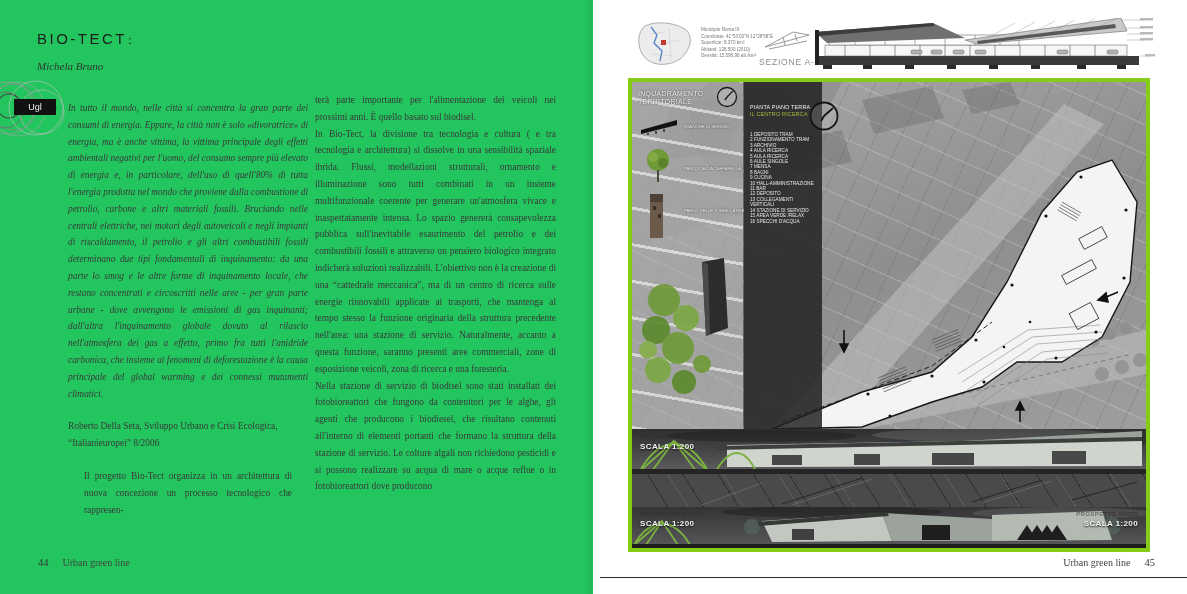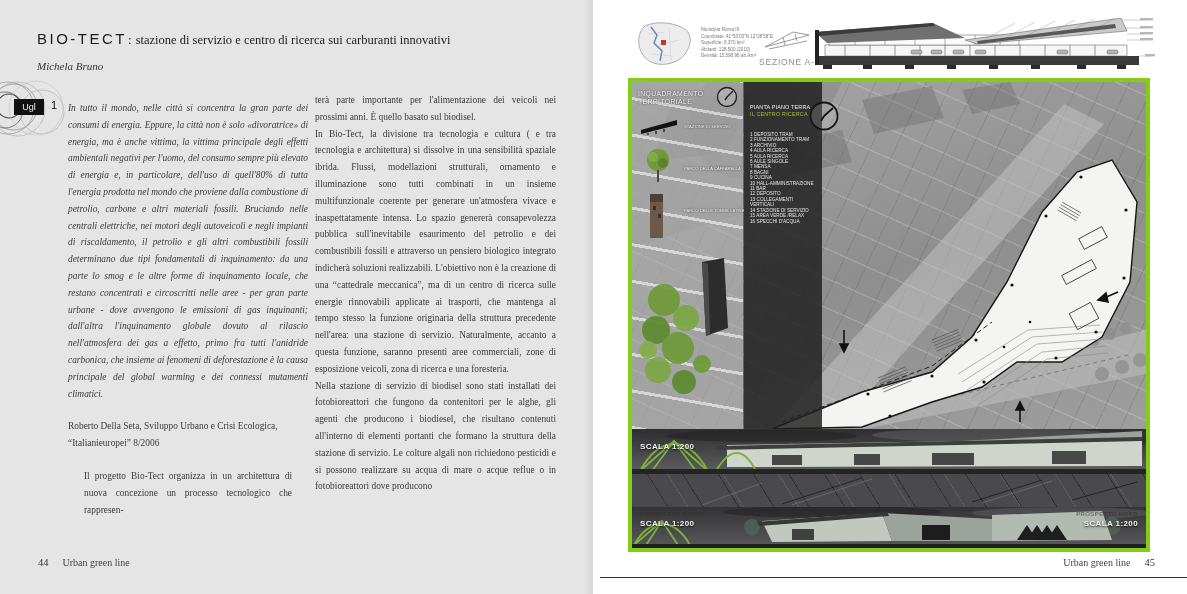--- a/index.html
+++ b/index.html
@@ -1,26 +1,26 @@
 <!DOCTYPE html>
 <html><head>
 <meta charset="utf-8">
 <style>
   html,body{margin:0;padding:0;background:#fff;}
   #canvas{position:relative;width:1187px;height:594px;background:#fdfdfd;overflow:hidden;
           font-family:"Liberation Serif",serif;color:#2b2b2b;}
   .abs{position:absolute;}
   
-  #page-left{left:0;top:0;width:593px;height:594px;background:#e5e5e5;}
+  #page-left{left:0;top:0;width:593px;height:594px;background:#22c55e;}
   .title-row{left:37px;top:30px;display:flex;align-items:baseline;white-space:nowrap;}
   .title-main{font-family:"Liberation Sans",sans-serif;font-size:15px;font-weight:400;letter-spacing:2.5px;color:#1c1c1c;}
   .title-sep{font-size:13px;margin:0 4px 0 1px;color:#1c1c1c;}
   .title-sub{font-size:12.5px;color:#222;}
   .author{left:37px;top:60px;font-style:italic;font-size:11px;color:#333;}
-  .badge-box{left:14px;top:99px;width:30px;height:16px;background:#111;color:#eee;
+  .badge-box{left:14px;top:99px;width:42px;height:16px;background:#111;color:#eee;
              font-family:"Liberation Sans",sans-serif;font-size:9px;line-height:16px;text-align:center;}
   .badge-num{left:51px;top:99px;font-family:"Liberation Sans",sans-serif;font-size:11px;color:#111;}
   .bodycol{font-size:9.4px;line-height:16.8px;text-align:justify;color:#3a3a3a;}
   #col1{left:68px;top:100px;width:240px;}
   #col2{left:315px;top:92px;width:241px;}
   .quote{font-style:italic;margin:0 0 16px 0;}
   .attrib{margin:0 0 15px 0;}
   .pre{white-space:pre-line;}
   .footer{top:557px;font-size:10px;color:#444;display:flex;gap:14px;align-items:center;}
   #footer-left{left:38px;}
@@ -67,21 +67,20 @@
 </head>
 <body>
 
 <div id="canvas">
 
   <div id="page-left" class="abs">
 
     <div class="abs title-row">
       <span class="title-main">BIO-TECT</span>
       <span class="title-sep">:</span>
-      <span class="title-sub">stazione di servizio e centro di ricerca sui carburanti innovativi</span>
     </div>
     <div class="abs author">Michela Bruno</div>
 
     <svg class="abs" style="left:0;top:78px" width="70" height="62" viewBox="0 0 70 62">
       <g fill="none">
         <circle cx="8" cy="30" r="26" stroke="#9a9a9a" stroke-width=".8"></circle>
         <circle cx="14" cy="29" r="23" stroke="#8a8a8a" stroke-width=".7"></circle>
         <circle cx="18" cy="31" r="27" stroke="#a8a8a8" stroke-width=".6"></circle>
         <circle cx="5" cy="32" r="18" stroke="#6f6f6f" stroke-width=".9"></circle>
         <circle cx="9" cy="28" r="12" stroke="#444" stroke-width="1.1"></circle>

